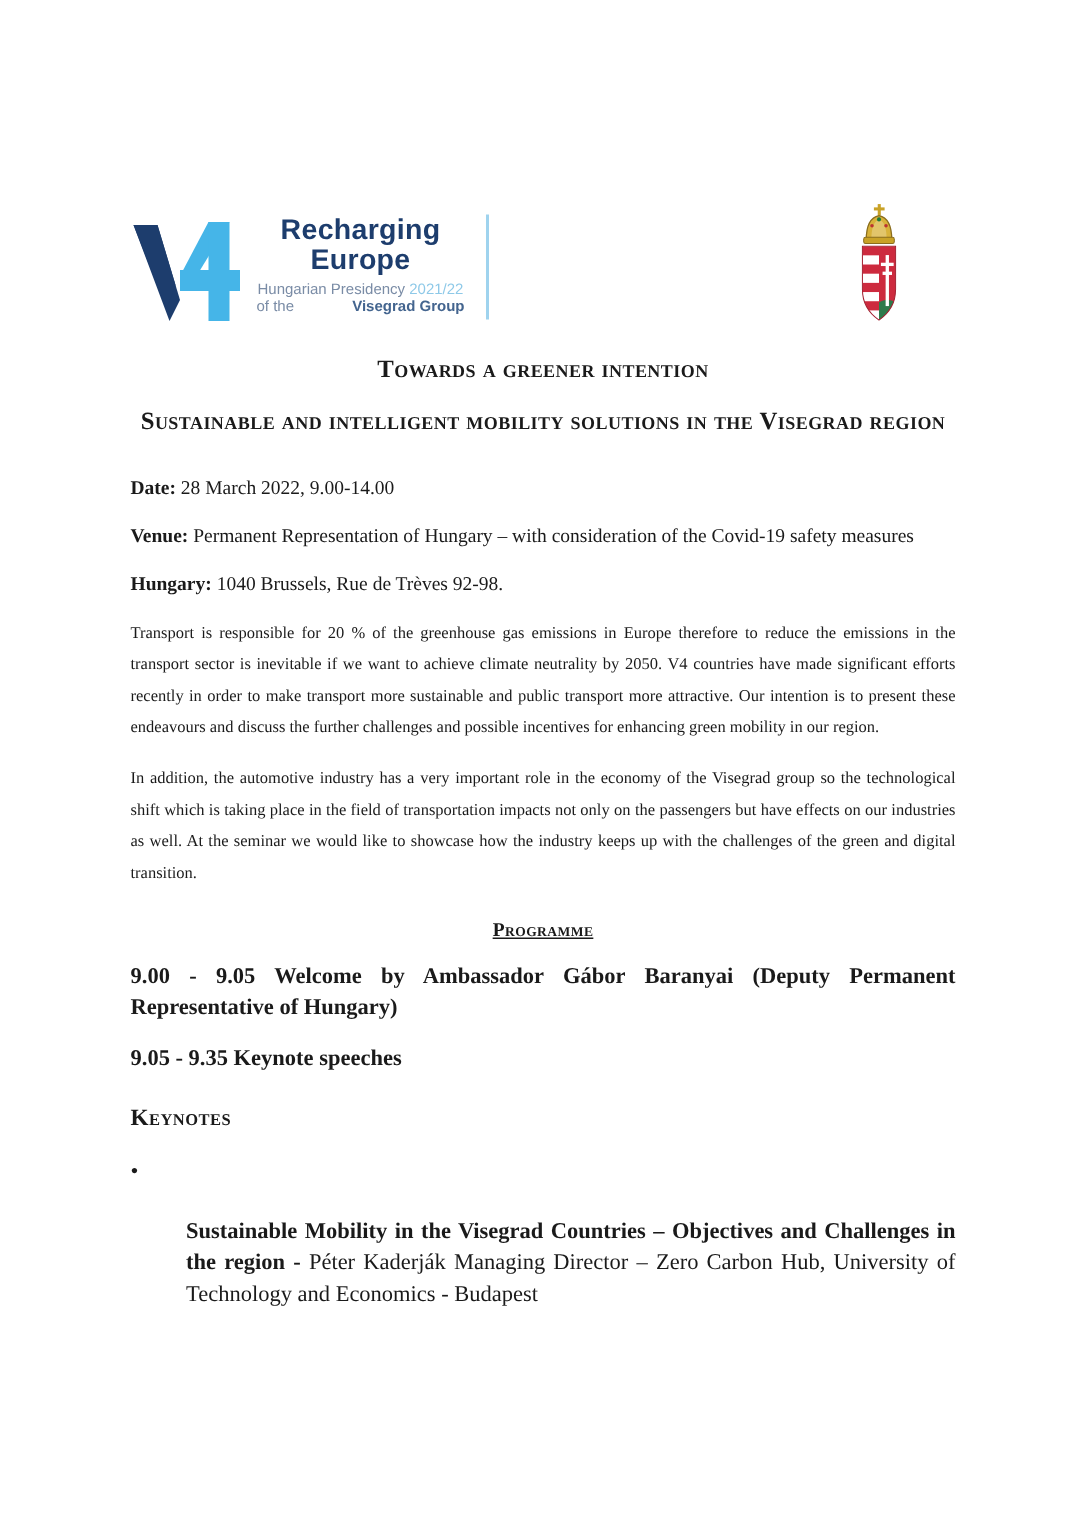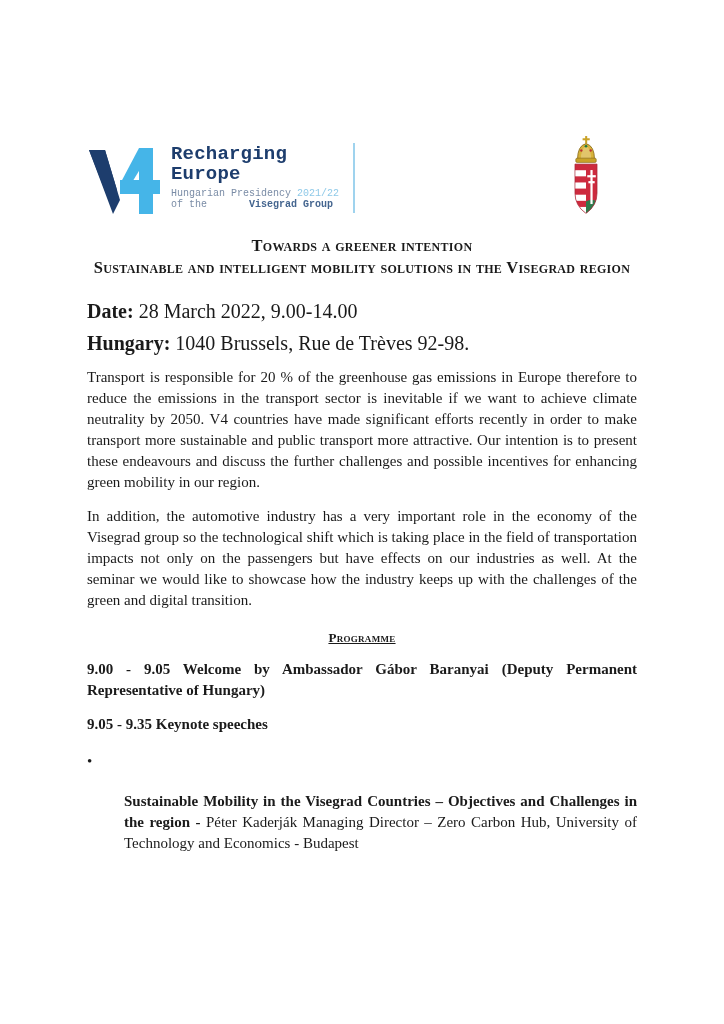--- a/index.html
+++ b/index.html
@@ -26,21 +26,21 @@
     display: flex;
     justify-content: space-between;
     align-items: flex-start;
   }
   .v4-logo {
     display: flex;
     align-items: center;
     height: 78px;
   }
   .v4-mark { width: 78px; height: 78px; flex: 0 0 auto; }
-  .v4-text { margin-left: 6px; font-family: Liberation Mono, monospace; }
+  .v4-text { margin-left: 6px; font-family: Liberation Sans, sans-serif; text-align: center; }
   .v4-title {
     font-size: 19px;
     font-weight: bold;
     line-height: 20px;
     color: #1d3d6d;
     letter-spacing: 0.2px;
   }
   .v4-tag {
     margin-top: 4px;
     font-size: 10px;
@@ -59,33 +59,33 @@
   .coa { width: 34px; height: 80px; margin-right: 34px; margin-top: -2px; }
 
   
   .h-center {
     text-align: center;
     font-weight: bold;
     font-variant: small-caps;
     letter-spacing: 0.3px;
   }
   .title-main { margin-top: 20px; font-size: 16.5px; }
-  .title-sub  { font-size: 16.5px; line-height: 24px; }
+  .title-sub  { margin-top: 13px; font-size: 16.5px; line-height: 24px; }
 
   
   .details { margin-top: 21px; }
   .detail-line {
-    font-size: 20px;
+    font-size: 13px;
     line-height: 21px;
     text-align: justify;
     margin-bottom: 11px;
   }
   .detail-line b { font-weight: bold; }
   .para {
-    font-size: 15px;
+    font-size: 11px;
     line-height: 21px;
     text-align: justify;
     margin-top: 13px;
   }
   .programme-heading {
     margin-top: 19px;
     font-size: 13px;
     text-decoration: underline;
   }
   .prog-item {
@@ -183,30 +183,32 @@
         <path d="M7,33 h26 v34 q0,15 -13,24 q-13,-9 -13,-24 Z" fill="none" stroke="#a32333" stroke-width="0.8"></path>
       </g>
     </svg>
   </div>
 
   <div class="h-center title-main">Towards a greener intention</div>
   <div class="h-center title-sub">Sustainable and intelligent mobility solutions in the Visegrad region</div>
 
   <div class="details">
     <div class="detail-line"><b>Date:</b><span> 28 March 2022, 9.00-14.00</span></div>
+    <div class="detail-line"><b>Venue:</b><span> Permanent Representation of Hungary – with consideration of the Covid-19 safety measures</span></div>
     <div class="detail-line"><b>Hungary:</b><span> 1040 Brussels, Rue de Trèves 92-98.</span></div>
   </div>
 
   <p class="para">Transport is responsible for 20 % of the greenhouse gas emissions in Europe therefore to reduce the emissions in the transport sector is inevitable if we want to achieve climate neutrality by 2050. V4 countries have made significant efforts recently in order to make transport more sustainable and public transport more attractive. Our intention is to present these endeavours and discuss the further challenges and possible incentives for enhancing green mobility in our region.</p>
   <p class="para">In addition, the automotive industry has a very important role in the economy of the Visegrad group so the technological shift which is taking place in the field of transportation impacts not only on the passengers but have effects on our industries as well.  At the seminar we would like to showcase how the industry keeps up with the challenges of the green and digital transition.</p>
 
   <div class="h-center programme-heading">Programme</div>
   <p class="prog-item">9.00 - 9.05 Welcome by Ambassador Gábor Baranyai (Deputy Permanent Representative of Hungary)</p>
   <p class="prog-item">9.05 - 9.35 Keynote speeches</p>
 
+  <div class="keynotes-heading">Keynotes</div>
   <div class="bullet-item">
     <div class="bullet-glyph">•</div>
     <div class="bullet-text">
       <b>Sustainable Mobility in the Visegrad Countries – Objectives and Challenges in the region - </b><span>Péter Kaderják Managing Director – Zero Carbon Hub, University of Technology and Economics - Budapest</span>
     </div>
   </div>
 
 </div>
 
 </body></html>

